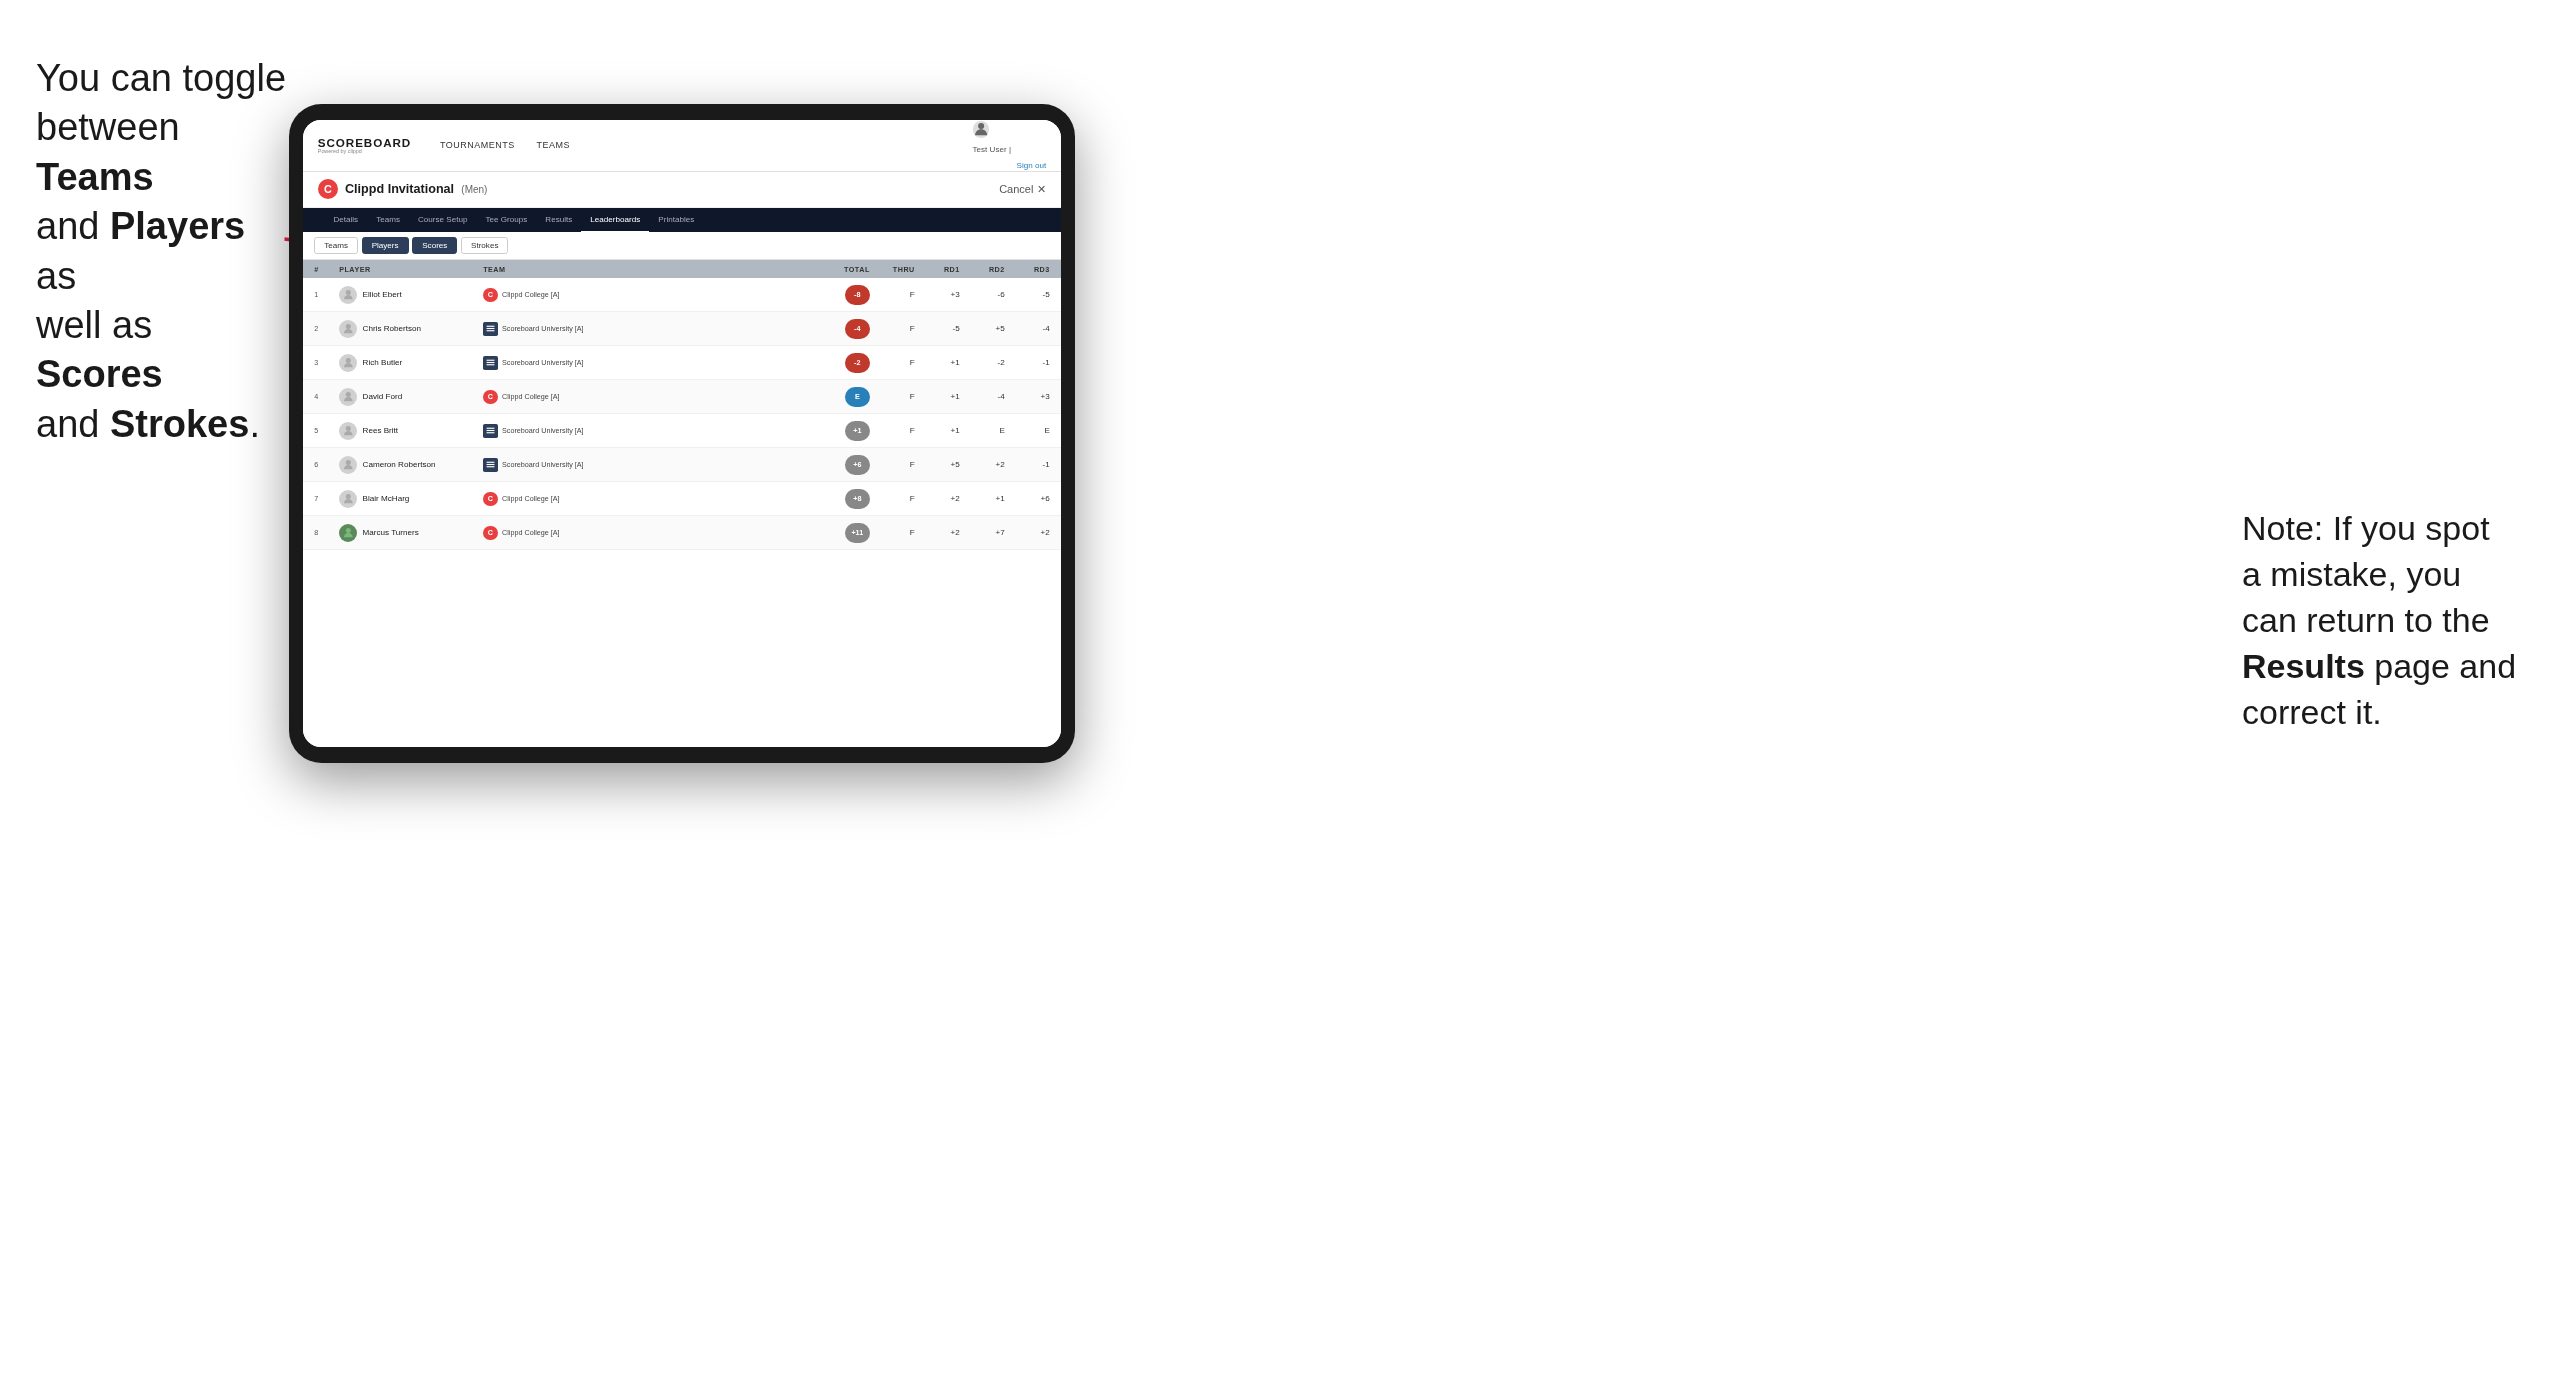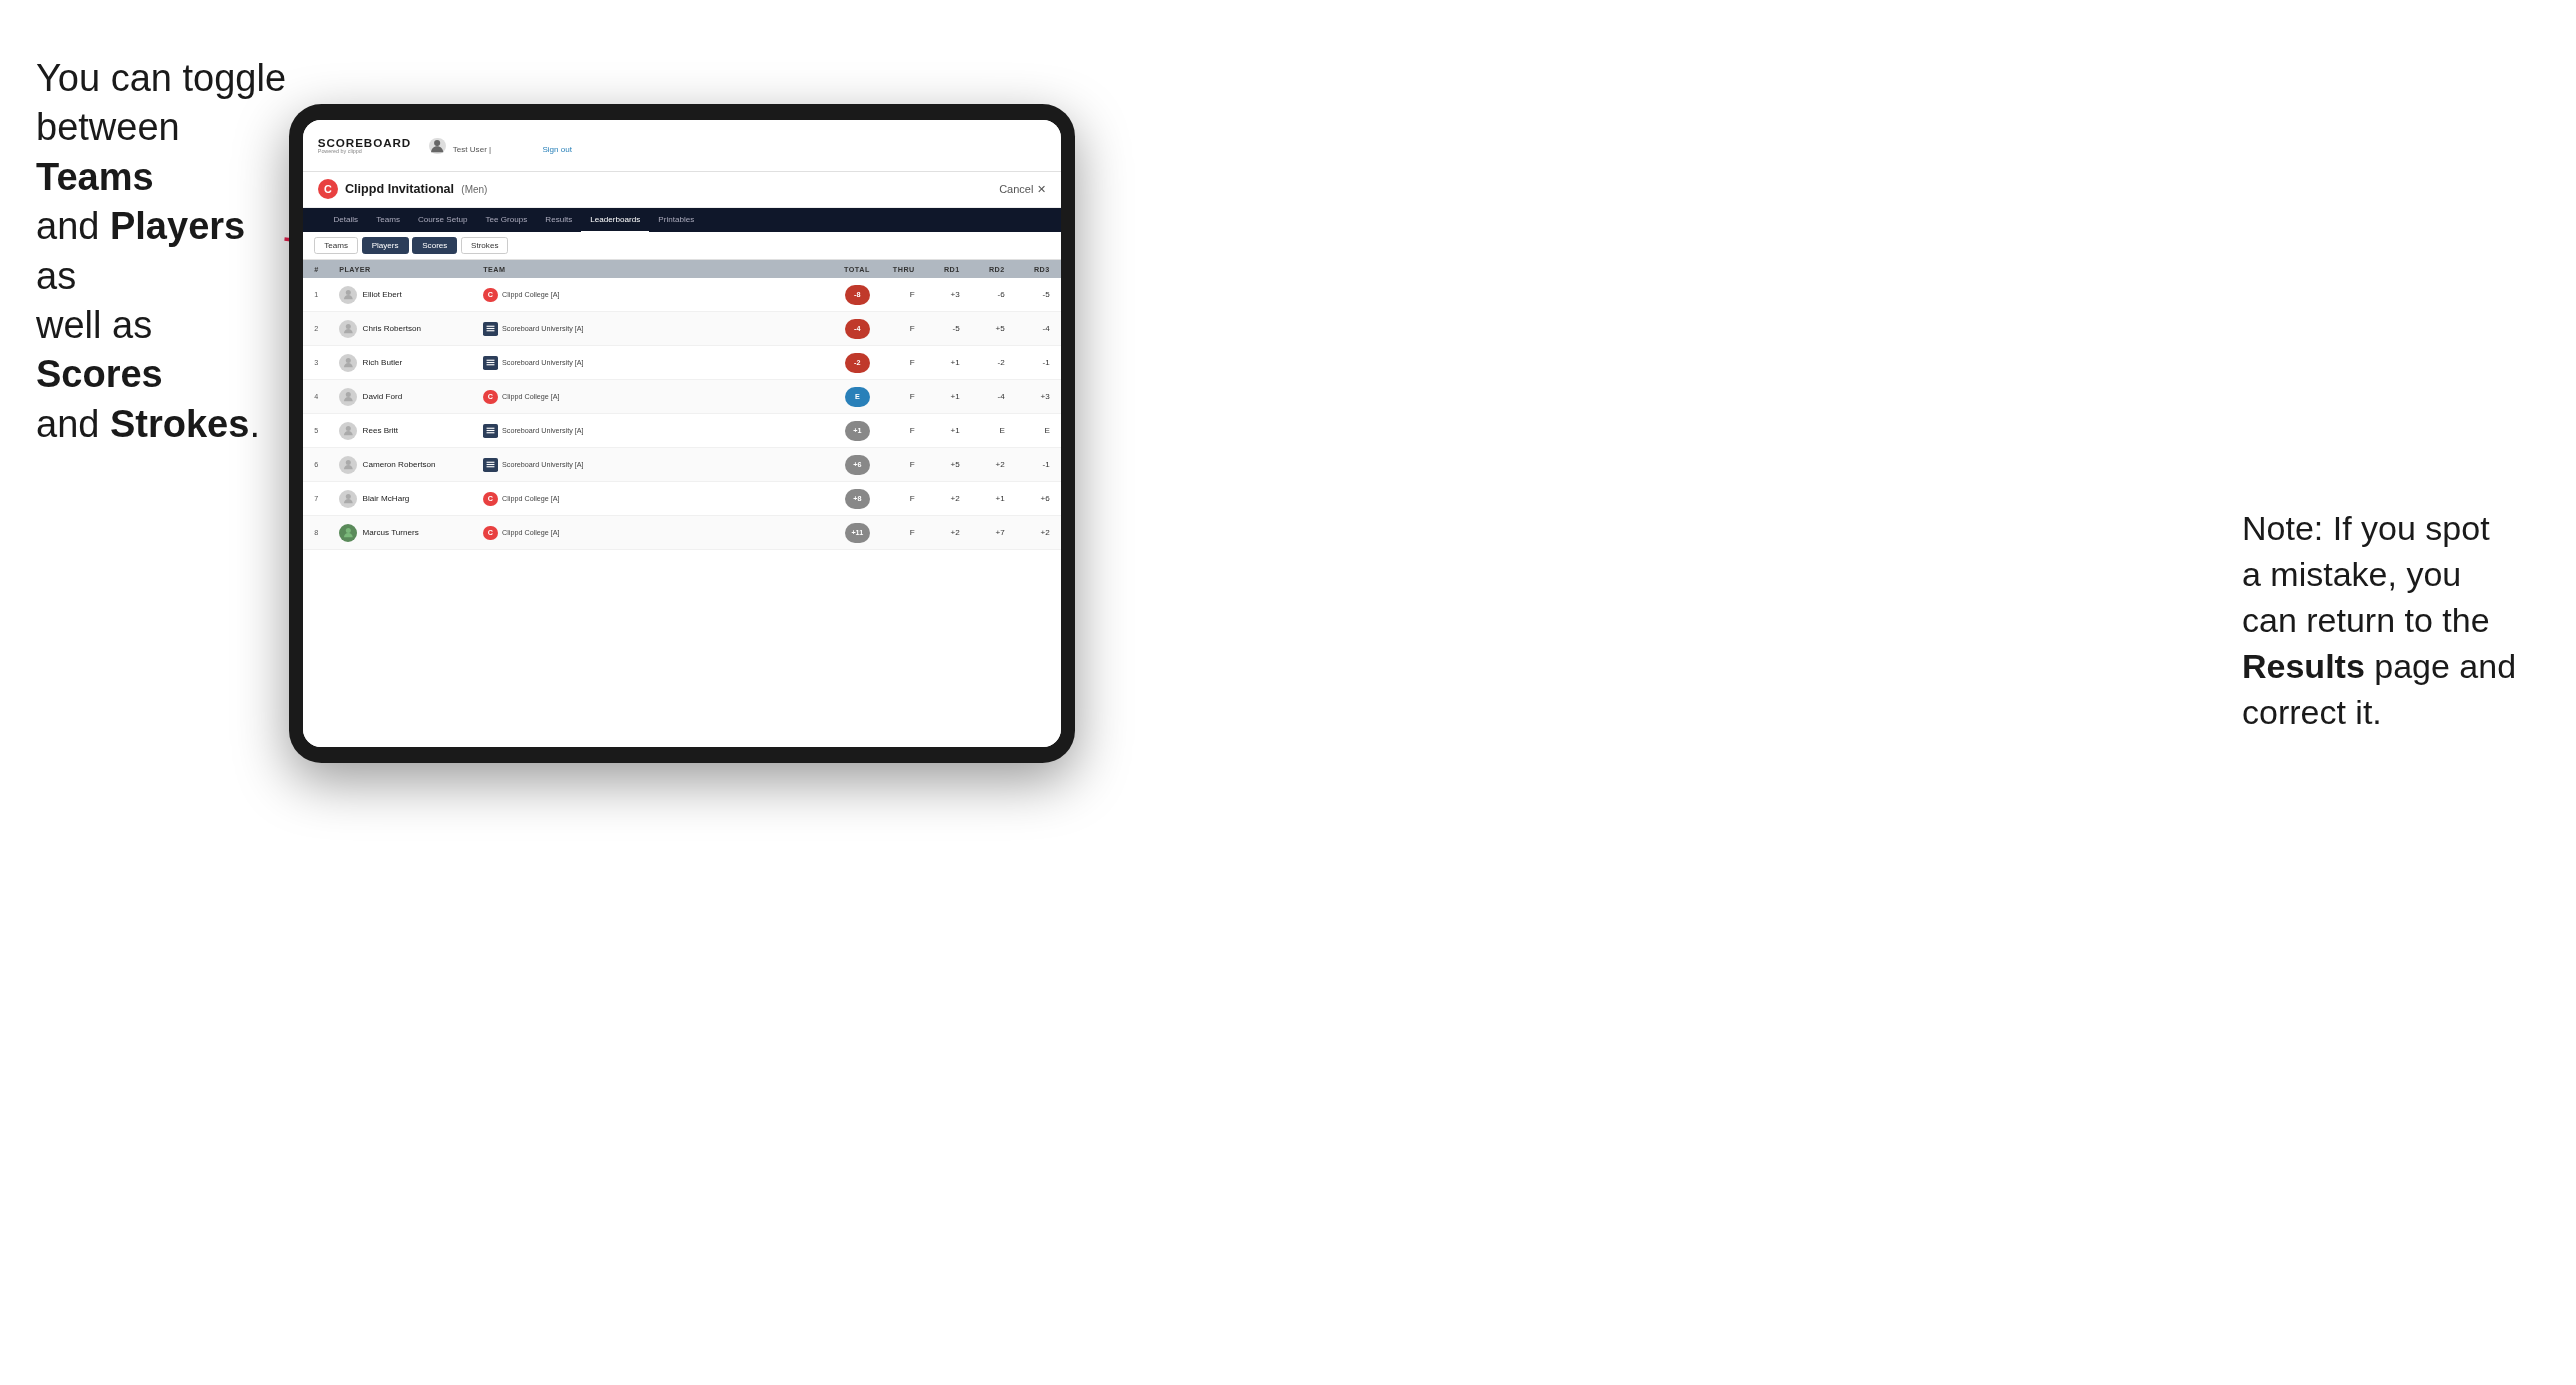--- a/index.html
+++ b/index.html
@@ -97,24 +97,25 @@
       padding: 0 10.8px;
       height: 34px;
       display: flex;
       align-items: center;
       border-bottom: 1.8px solid transparent;
       cursor: pointer;
       letter-spacing: 0.5px;
     }
     .nav-right {
       display: flex;
-      align-items: flex-end;
+      align-items: flex-start;
       gap: 7.2px;
       font-size: 8.1px;
       color: #555;
+      flex-direction: column;
     }
     .user-icon-small {
       width: 16.3px;
       height: 16.3px;
       background: #ddd;
       border-radius: 50%;
       display: flex; align-items: center; justify-content: center;
       font-size: 7.2px;
     }
 
@@ -320,20 +321,24 @@
   <path d="M 20 10 Q 120 20 195 75" stroke="#e8214e" stroke-width="4" fill="none" marker-end="url(#arrowhead)"></path>
 </svg>
 
 <div class="tablet-frame">
   <div class="tablet-screen">
 
     <div class="top-nav">
       <div class="scoreboard-logo">
         <span class="logo-title">SCOREBOARD</span>
         <span class="logo-subtitle">Powered by clippd</span>
+      </div>
+      <div class="nav-links">
+        <div class="nav-link">TOURNAMENTS</div>
+        <div class="nav-link">TEAMS</div>
       </div>
       <div class="nav-right">
         <div class="user-icon-small">
           <svg viewBox="0 0 16 16" fill="#666">
               <circle cx="8" cy="5" r="3"></circle>
               <path d="M2 14c0-3.3 2.7-6 6-6s6 2.7 6 6" fill="#666"></path>
             </svg>
         </div>
         <span>Test User |</span>
         <span style="color:#2980b9;cursor:pointer;margin-left:44px;">Sign out</span>

